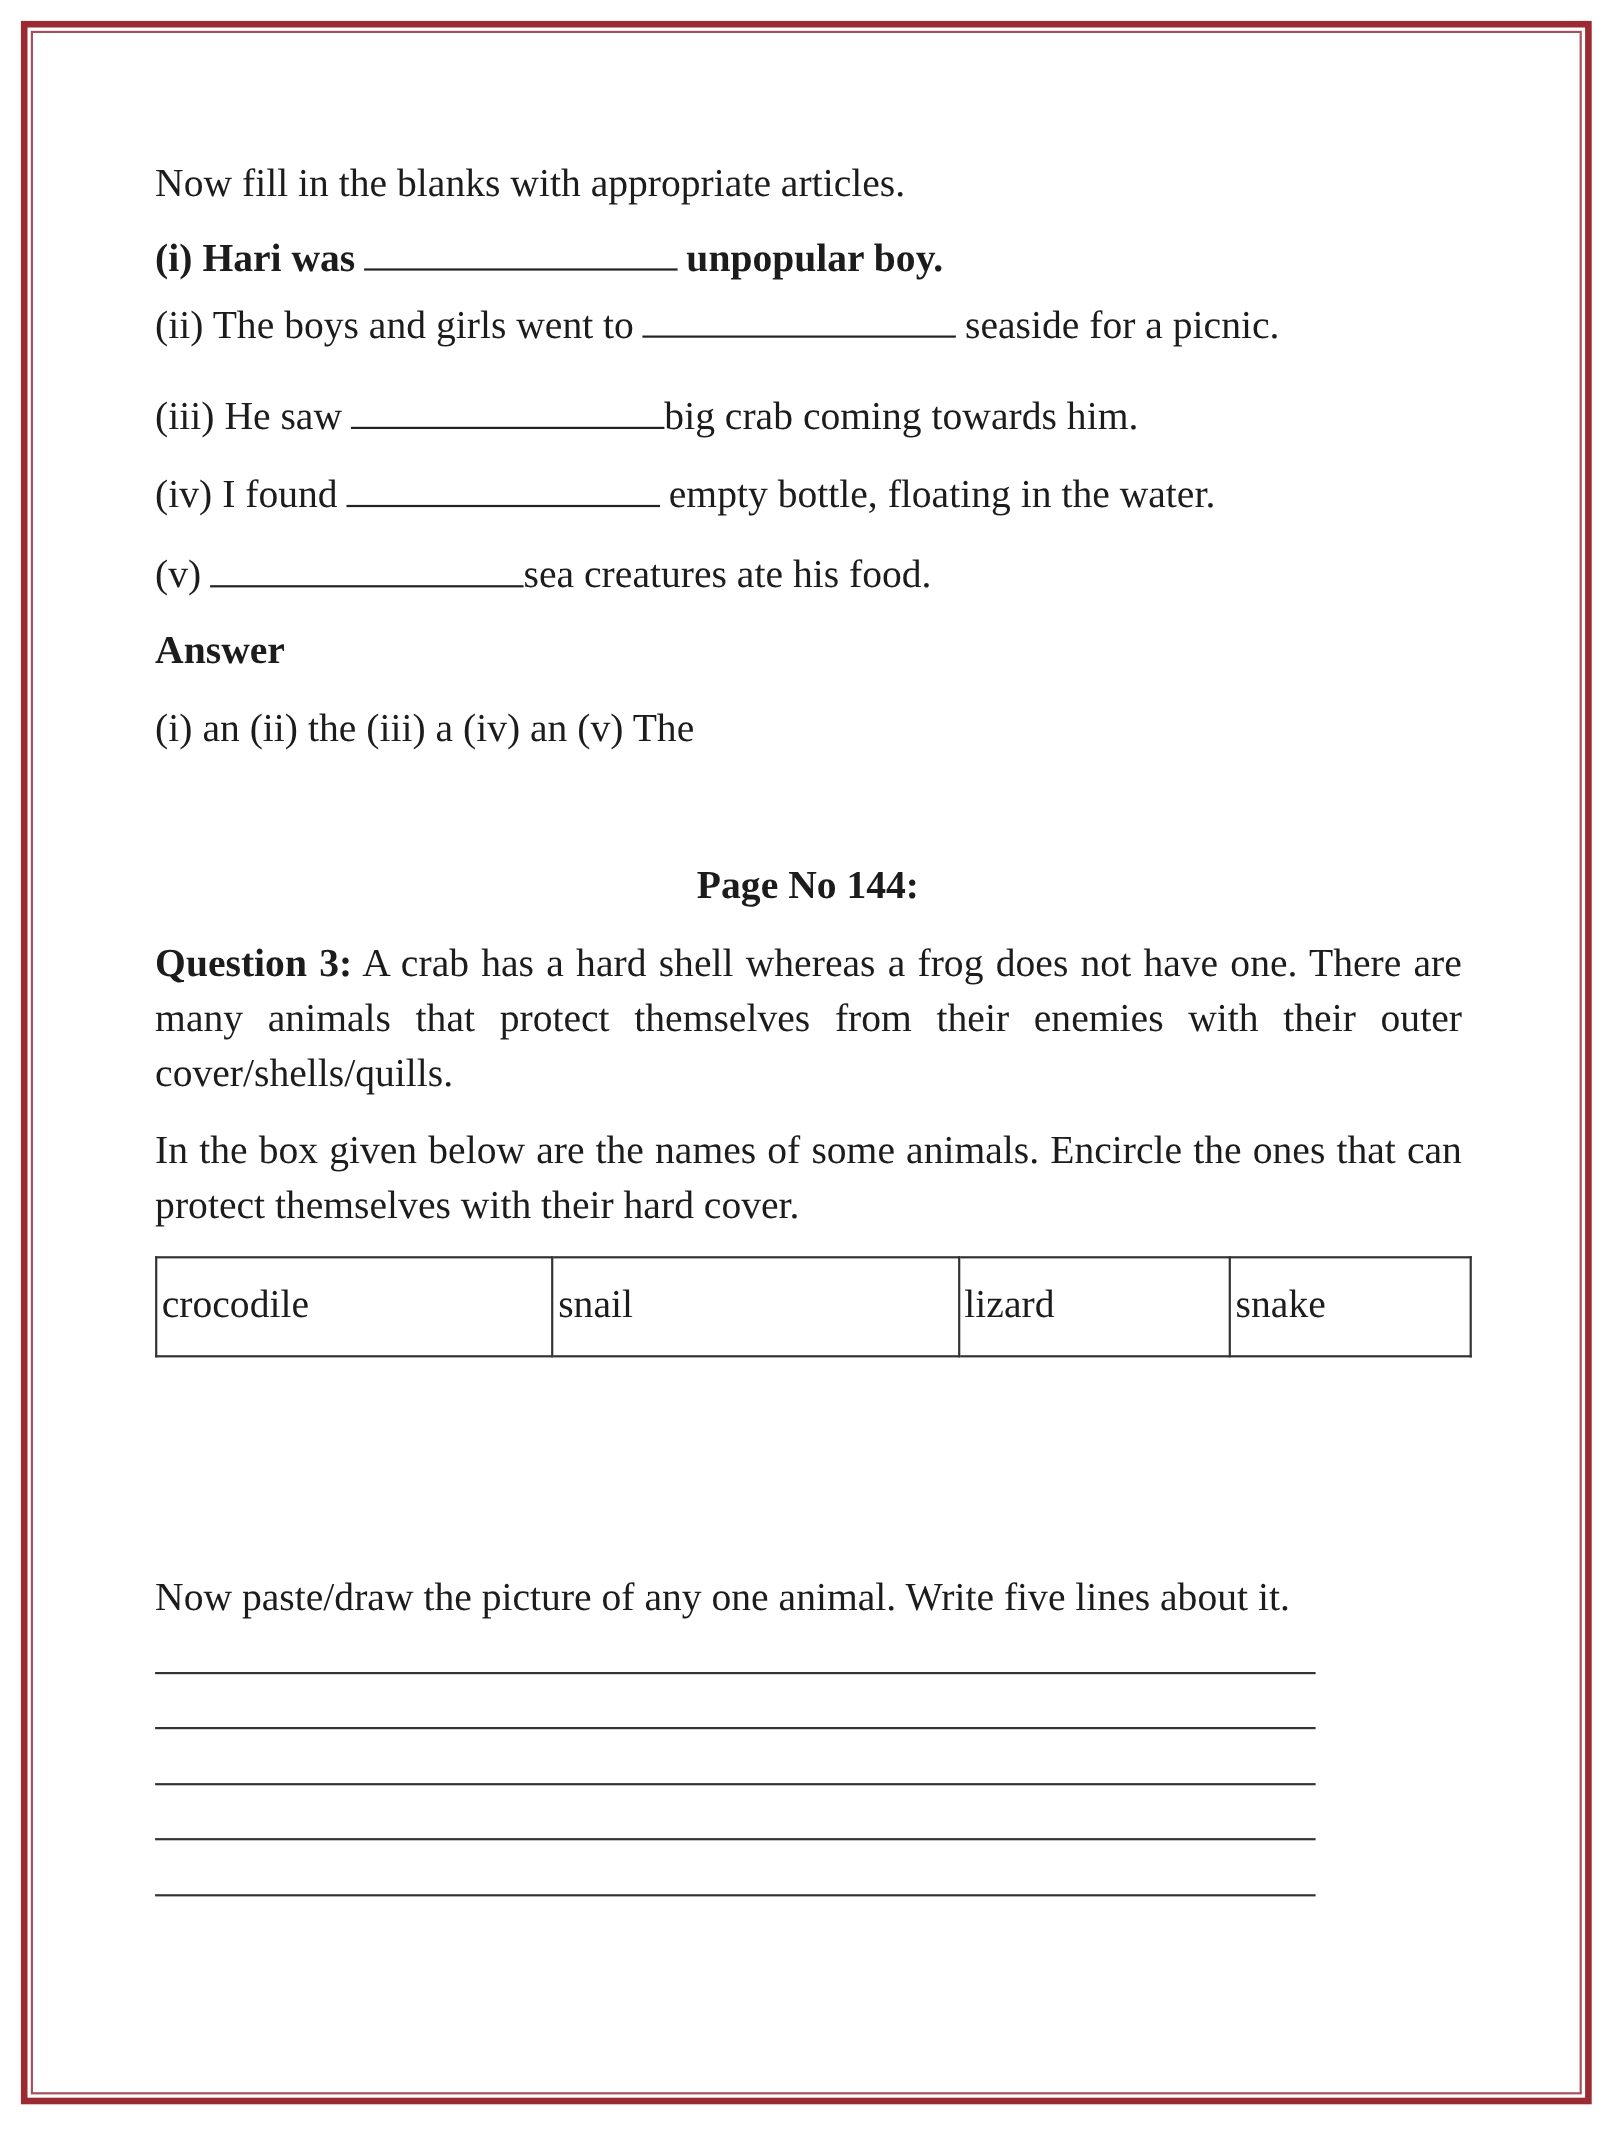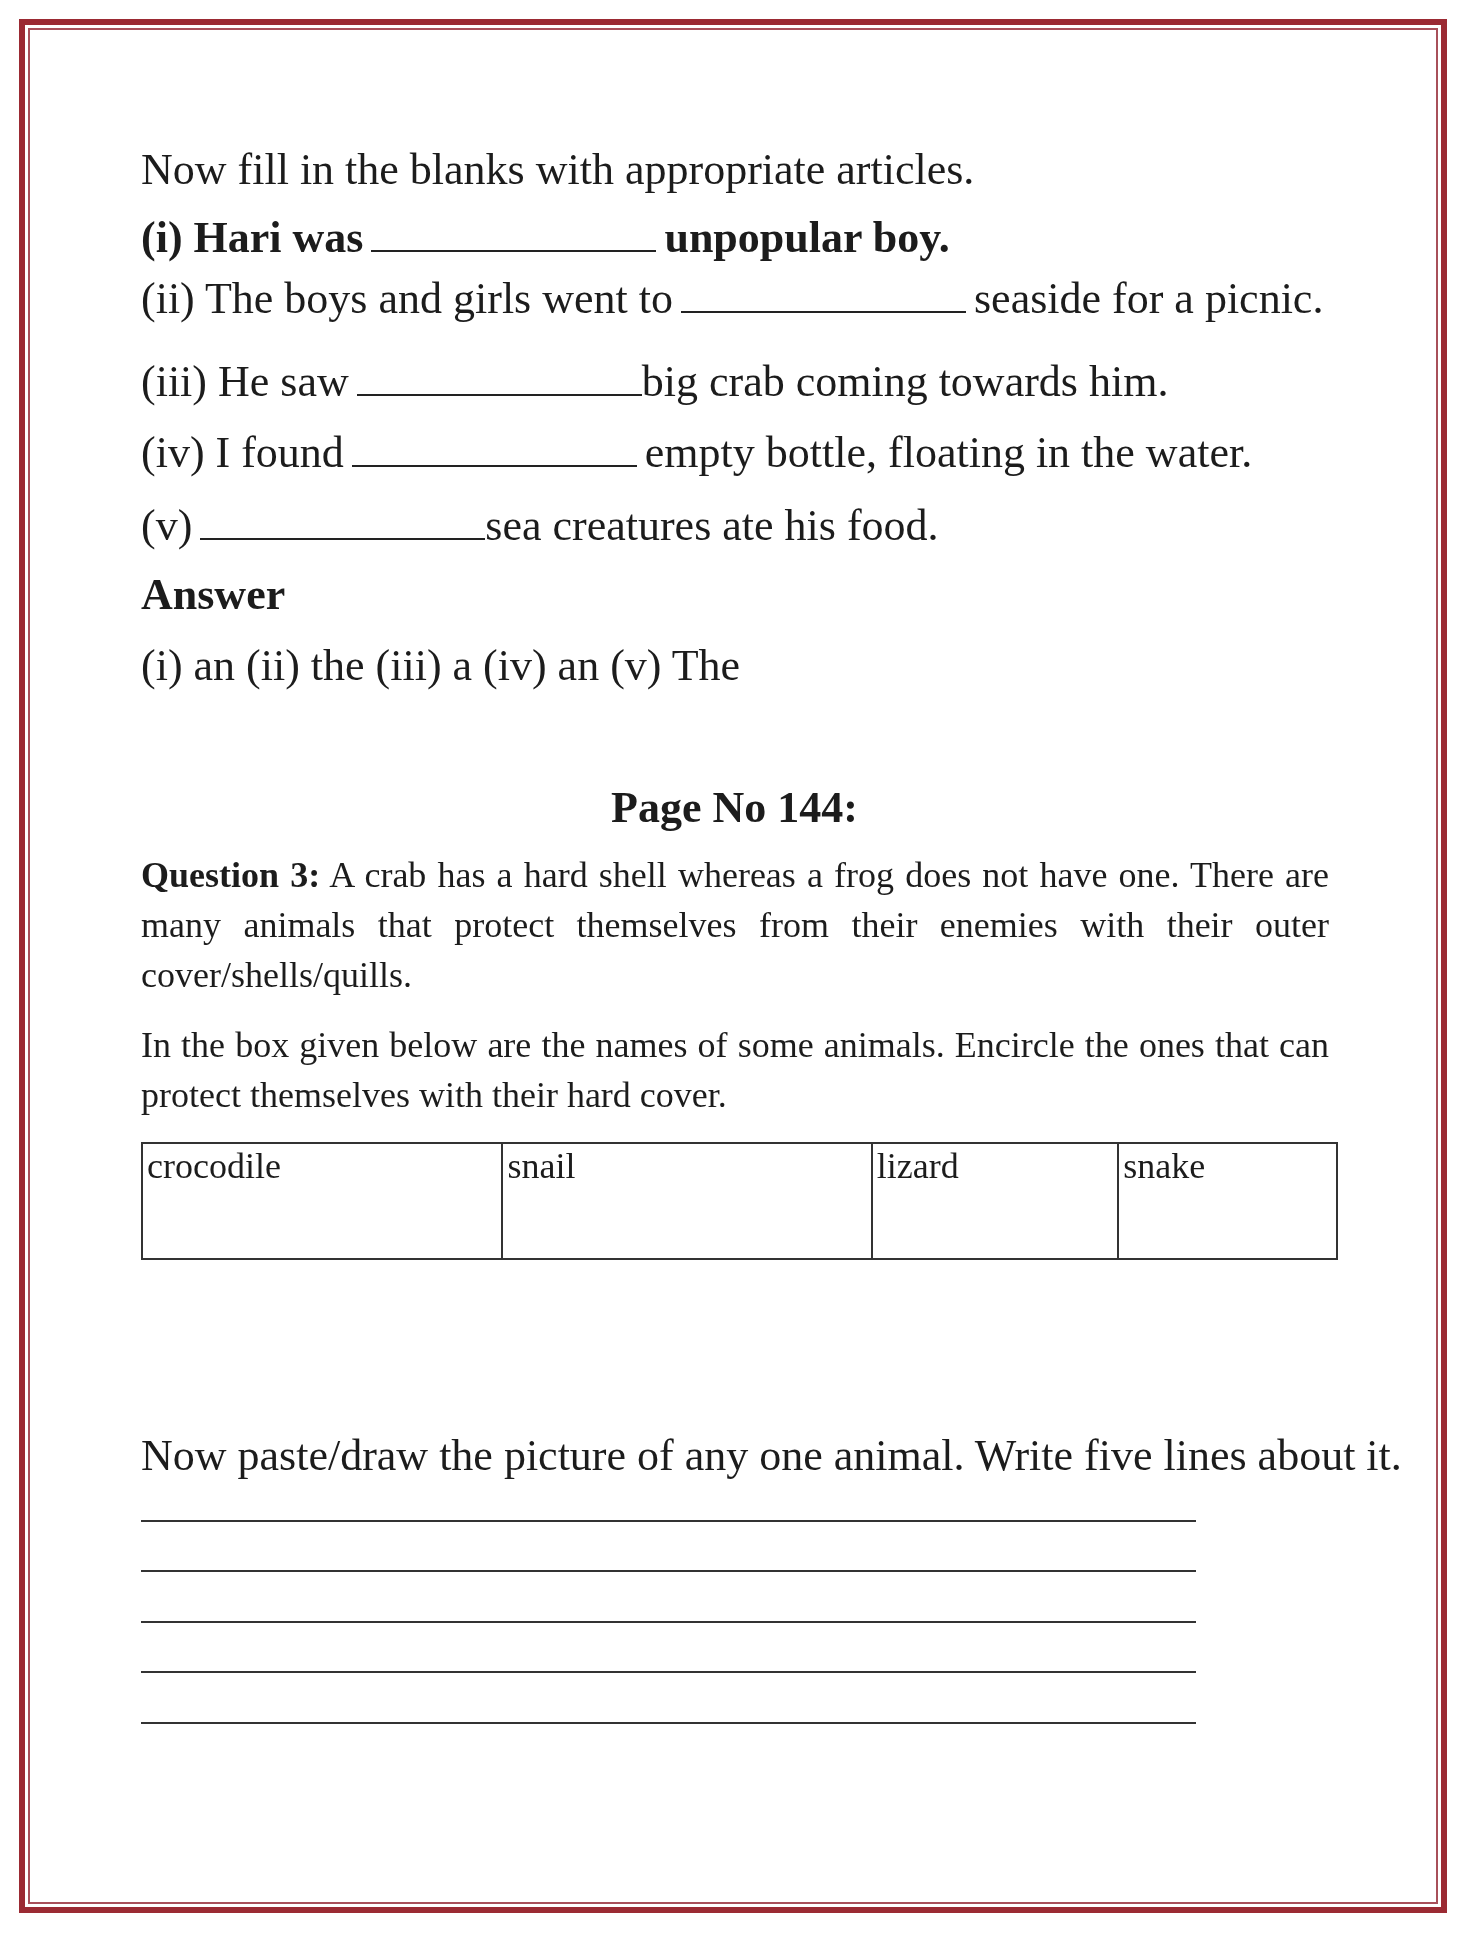--- a/index.html
+++ b/index.html
@@ -2,28 +2,28 @@
 <html><head>
 <meta charset="utf-8">
 <style>
   html, body { margin:0; padding:0; background:#ffffff; }
   body { width:1469px; height:1937px; position:relative; overflow:hidden;
          font-family:"Liberation Serif","DejaVu Serif",serif; color:#1c1c1c; }
   .frame-outer { position:absolute; left:19px; top:19px; width:1428px; height:1894px;
                  border:6px solid #9b2a33; box-sizing:border-box; }
   .frame-inner { position:absolute; left:28px; top:28px; width:1410px; height:1876px;
                  border:2px solid #a8505a; box-sizing:border-box; }
-  .line { position:absolute; left:141px; font-size:44px; white-space:nowrap; line-height:1; }
+  .line { position:absolute; left:141px; font-size:36px; white-space:nowrap; line-height:1; }
   .blank { display:inline-block; border-bottom:2px solid #222; vertical-align:baseline; height:1px; margin:0 8px; }
   .bold { font-weight:bold; }
   .center { left:0; width:1469px; text-align:center; }
   .para { position:absolute; left:141px; width:1188px; font-size:36px; line-height:50px; text-align:justify; }
   table.animals { position:absolute; left:141px; top:1142px; width:1197px; border-collapse:collapse; }
-  table.animals td { border:2px solid #333; height:116px; vertical-align:top; font-size:36px;
-                     padding:1px 4px 0 4px; box-sizing:border-box; }
+  table.animals td { border:2px solid #333; height:90px; vertical-align:top; font-size:36px;
+                     padding:20px 4px 0 4px; box-sizing:border-box; }
   .wline { position:absolute; left:141px; width:1055px; border-top:2px solid #333; }
 </style>
 </head>
 <body>
 
 <div class="frame-outer"></div>
 <div class="frame-inner"></div>
 
 <div class="line" style="top:148px;">Now fill in the blanks with appropriate articles.</div>
 

